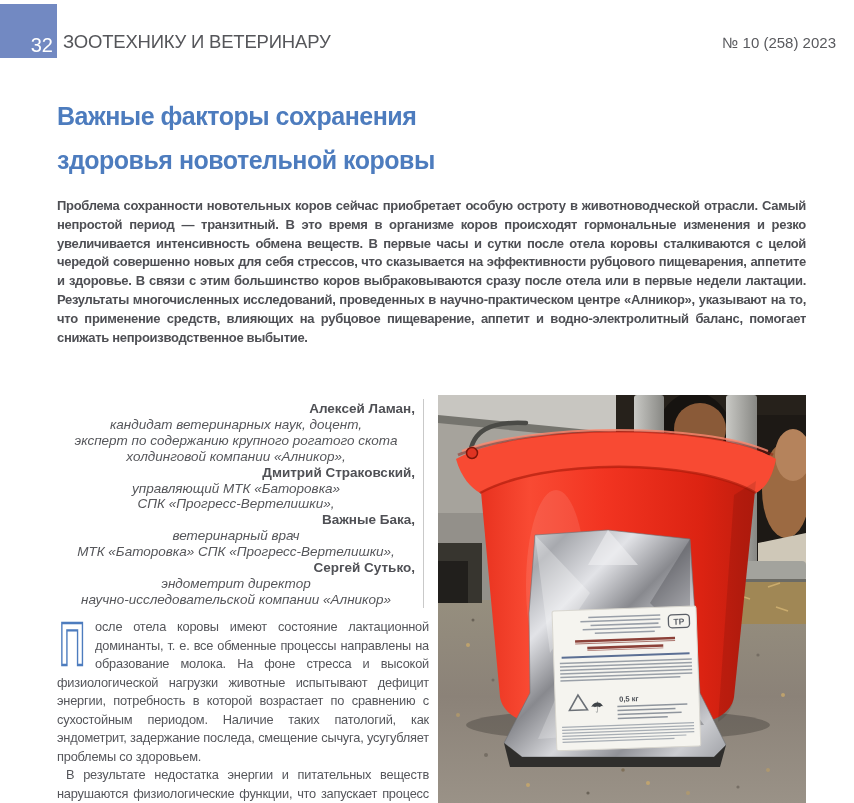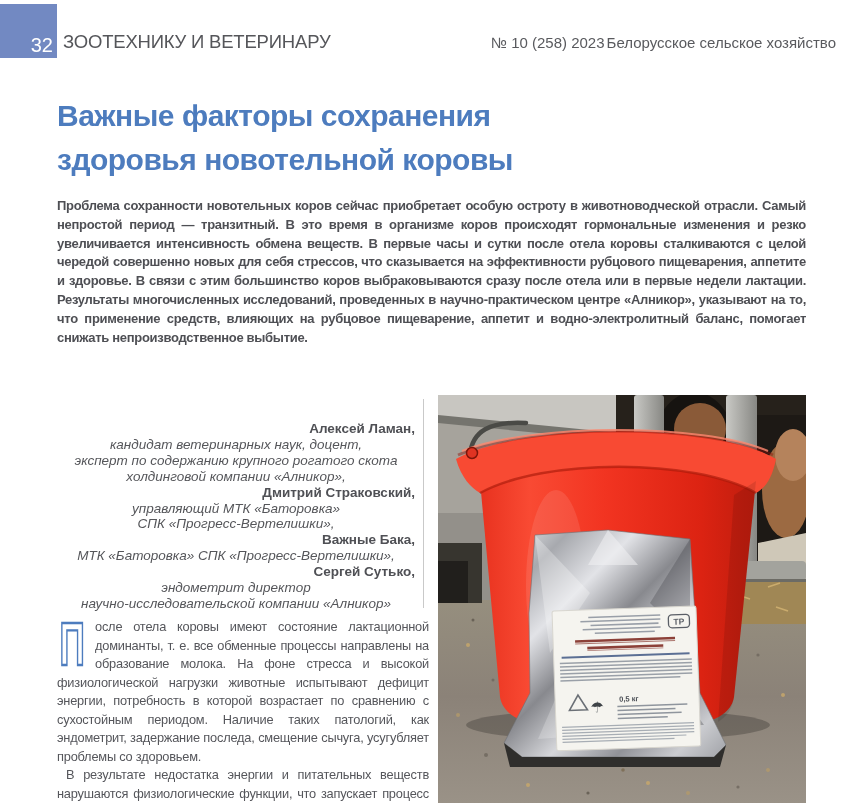--- a/index.html
+++ b/index.html
@@ -4,28 +4,28 @@
 <style>
   html,body{margin:0;padding:0;background:#ffffff;}
   .page{position:relative;width:854px;height:803px;background:#ffffff;overflow:hidden;
         font-family:"Liberation Sans",sans-serif;color:#55565b;padding-left:30px;}
   
   .badge{position:absolute;left:0;top:4px;width:57px;height:54px;background:#7289c2;}
   .badge .num{position:absolute;right:4px;bottom:3px;color:#ffffff;font-size:20px;line-height:20px;}
   .sect{position:absolute;left:63px;top:31px;font-size:18.5px;letter-spacing:-0.2px;color:#55565a;white-space:nowrap;}
   .hdr-right{position:absolute;right:48px;top:34px;display:flex;gap:2px;font-size:15px;color:#595a5e;white-space:nowrap;}
   
-  .title{position:absolute;left:57px;top:94px;width:760px;font-size:30px;font-weight:bold;
+  .title{position:absolute;left:57px;top:94px;width:760px;font-size:25px;font-weight:bold;
          color:#4d7cbe;line-height:44px;letter-spacing:-0.5px;}
   
   .intro{position:absolute;left:57px;top:197px;width:749px;height:190px;overflow:hidden;
          font-size:13px;font-weight:bold;line-height:18.8px;text-align:justify;
          color:#4e4f54;letter-spacing:-0.3px;}
   
-  .authors{position:absolute;left:57px;top:421px;width:358px;text-align:right;
+  .authors{position:absolute;left:57px;top:401px;width:358px;text-align:right;
            font-size:13.5px;line-height:15.9px;color:#55565a;}
   .authors .a-name{font-weight:bold;color:#4f5055;}
   .authors .a-role{font-style:italic;text-align:center;}
   .vline{position:absolute;left:423px;top:399px;width:1px;height:209px;background:#c9c9c9;}
   
   .photo{position:absolute;left:438px;top:395px;width:368px;height:408px;overflow:hidden;}
   
   .bodycol{position:absolute;left:57px;top:618px;width:372px;height:185px;overflow:hidden;
            font-size:12.8px;line-height:18.5px;text-align:justify;letter-spacing:-0.2px;color:#55565b;}
   .bodycol p{margin:0;}
@@ -36,39 +36,39 @@
 <body>
 
 <div class="page">
 
   <div class="badge">
     <span class="num">32</span>
   </div>
   <div class="sect">ЗООТЕХНИКУ И ВЕТЕРИНАРУ</div>
   <div class="hdr-right">
     <span>№ 10 (258) 2023</span>
-    <span>Белорусское сельское хозяйство</span>
   </div>
 
   <div class="title">
     <div>Важные факторы сохранения</div>
     <div>здоровья новотельной коровы</div>
   </div>
 
   <div class="intro">Проблема сохранности новотельных коров сейчас приобретает особую остроту в животноводческой отрасли. Самый непростой период — транзитный. В это время в организме коров происходят гормональные изменения и резко увеличивается интенсивность обмена веществ. В первые часы и сутки после отела коровы сталкиваются с целой чередой совершенно новых для себя стрессов, что сказывается на эффективности рубцового пищеварения, аппетите и здоровье. В связи с этим большинство коров выбраковываются сразу после отела или в первые недели лактации. Результаты многочисленных исследований, проведенных в научно-практическом центре «Алникор», указывают на то, что применение средств, влияющих на рубцовое пищеварение, аппетит и водно-электролитный баланс, помогает снижать непроизводственное выбытие.</div>
 
   <div class="authors">
     <div class="a-name">Алексей Ламан,</div>
     <div class="a-role">кандидат ветеринарных наук, доцент,</div>
     <div class="a-role">эксперт по содержанию крупного рогатого скота</div>
     <div class="a-role">холдинговой компании «Алникор»,</div>
     <div class="a-name">Дмитрий Страковский,</div>
     <div class="a-role">управляющий МТК «Баторовка»</div>
     <div class="a-role">СПК «Прогресс-Вертелишки»,</div>
     <div class="a-name">Важные Бака,</div>
+    <div class="a-role">ветеринарный врач</div>
     <div class="a-role">МТК «Баторовка» СПК «Прогресс-Вертелишки»,</div>
     <div class="a-name">Сергей Сутько,</div>
     <div class="a-role">эндометрит директор</div>
     <div class="a-role">научно-исследовательской компании «Алникор»</div>
   </div>
   <div class="vline"></div>
 
   <div class="photo">
     <svg width="368" height="408" viewBox="0 0 368 408">
       <defs>

